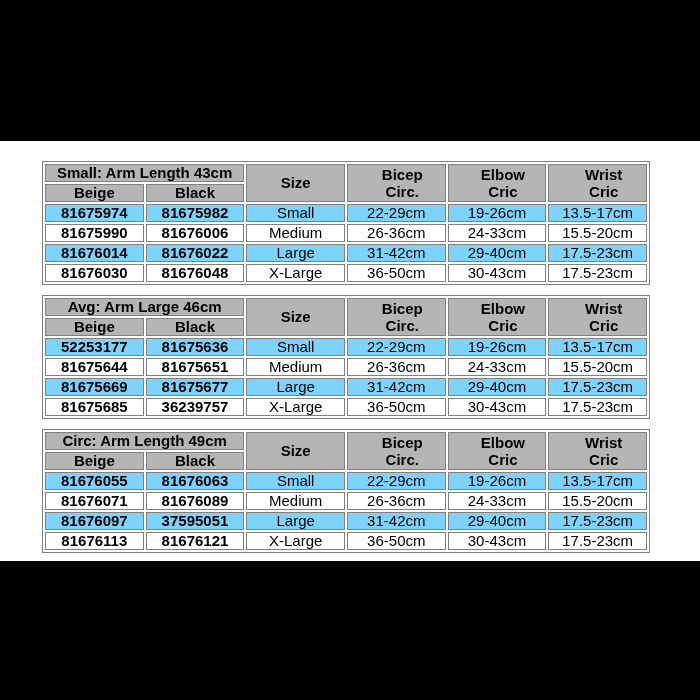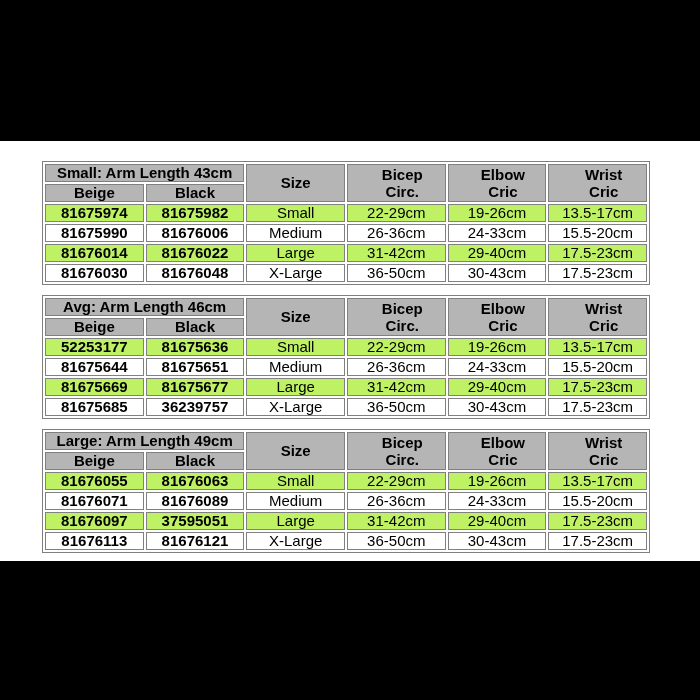--- a/index.html
+++ b/index.html
@@ -41,21 +41,21 @@
     height: 16px;
     padding: 0;
     text-align: center;
     vertical-align: middle;
     font-size: 15px;
     line-height: 16px;
     white-space: nowrap;
     overflow: hidden;
     background: #ffffff;
   }
-  tr.alt td { background: #bef264; }
+  tr.alt td { background: #7dd3fc; }
   table.size-table td.hdr {
     background: #b5b5b5;
     font-weight: bold;
   }
   td.num { font-weight: bold; }
   .hline {
     display: block;
     line-height: 17px;
     margin-left: 12px;
   }
@@ -136,21 +136,21 @@
     <colgroup>
         <col>
         <col>
         <col>
         <col>
         <col>
         <col>
       </colgroup>
     <tbody>
       <tr>
-        <td colspan="2" class="hdr">Avg: Arm Length 46cm</td>
+        <td colspan="2" class="hdr">Avg: Arm Large 46cm</td>
         <td rowspan="2" class="hdr">Size</td>
         <td rowspan="2" class="hdr">
           <span class="hline">Bicep</span>
           <span class="hline">Circ.</span>
         </td>
         <td rowspan="2" class="hdr">
           <span class="hline">Elbow</span>
           <span class="hline">Cric</span>
         </td>
         <td rowspan="2" class="hdr">
@@ -201,21 +201,21 @@
     <colgroup>
         <col>
         <col>
         <col>
         <col>
         <col>
         <col>
       </colgroup>
     <tbody>
       <tr>
-        <td colspan="2" class="hdr">Large: Arm Length 49cm</td>
+        <td colspan="2" class="hdr">Circ: Arm Length 49cm</td>
         <td rowspan="2" class="hdr">Size</td>
         <td rowspan="2" class="hdr">
           <span class="hline">Bicep</span>
           <span class="hline">Circ.</span>
         </td>
         <td rowspan="2" class="hdr">
           <span class="hline">Elbow</span>
           <span class="hline">Cric</span>
         </td>
         <td rowspan="2" class="hdr">

